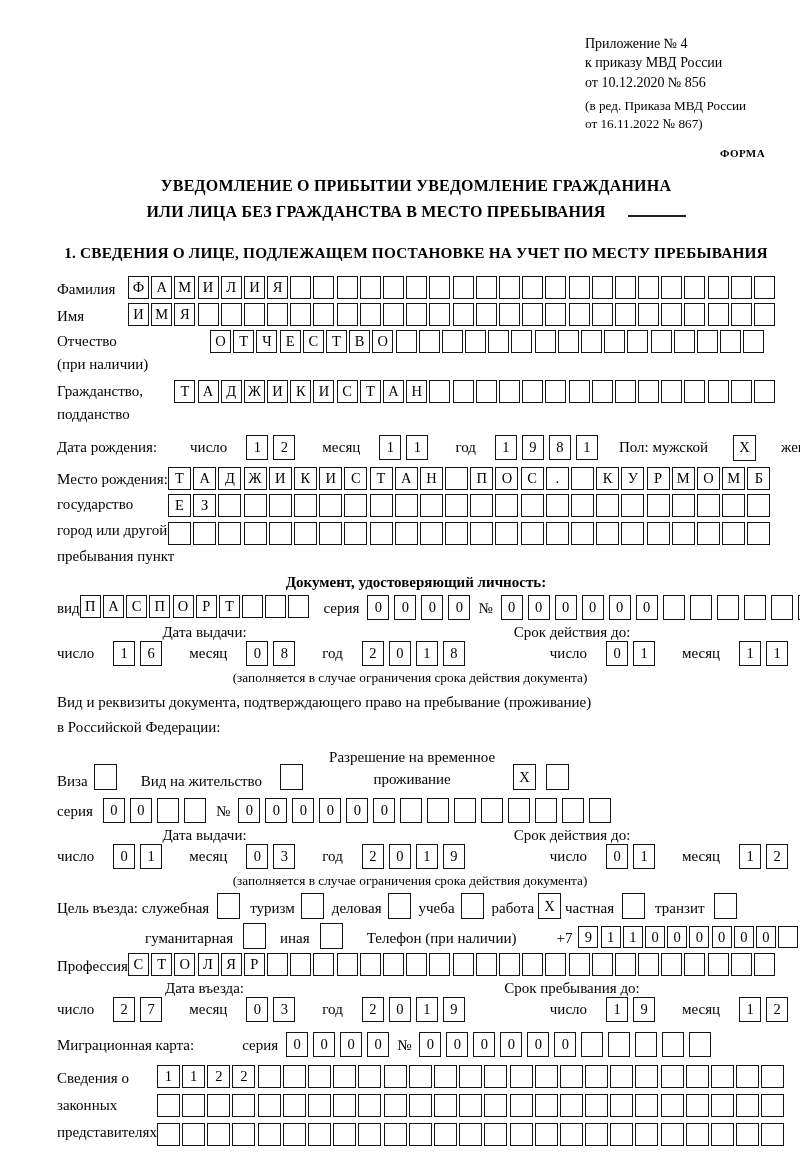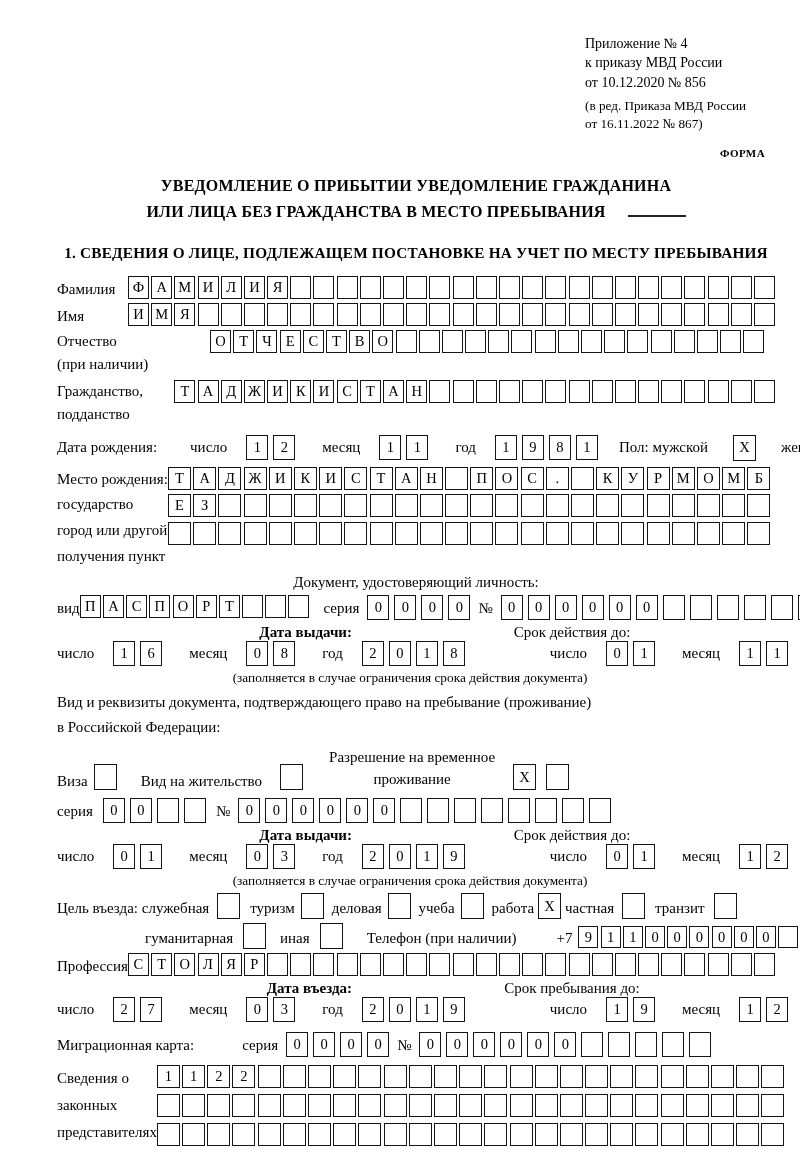--- a/index.html
+++ b/index.html
@@ -47,29 +47,29 @@
   .wide .box { width:23px; }
   .sm   .box { width:20px; height:22px; }
   .dt { column-gap:5px; }
   .dt .box { width:22px; height:25px; }
   .cb .box { width:23px; height:26px; }
 
   .stack { display:flex; flex-direction:column; row-gap:4.5px; }
 
   
   .dates-hdr { display:flex; margin-top:4px; }
-  .dates-hdr .h1 { width:295px; text-align:right; font-size:15px;font-weight:bold; }
+  .dates-hdr .h1 { width:295px; text-align:center; font-size:15px; }
   .dates-hdr .h2 { width:300px; margin-left:70px; text-align:center; font-size:15px; }
   .dg { display:flex; align-items:center;gap:13px; }
   .dg .lbl { padding-top:0; margin-right:6px; }
   .dg .gap { margin-right:14px; }
   .rgap { margin-left:72px; }
   .note { font-size:13.3px; text-align:center; padding-right:12px; margin-top:1px; margin-bottom:4px; }
 
-  .doc-header { text-align:center; font-weight:normal; font-size:15px; margin:3px 0 4px 0; }
+  .doc-header { text-align:center; font-weight:bold; font-size:15px; margin:3px 0 4px 0; }
 
   .plain { font-size:15px; line-height:1.7; }
 
   .cbrow { display:flex; align-items:flex-end; margin-top:6px; margin-bottom:8px; }
   .cbtext { text-align:center; font-size:15px; line-height:1.45; }
   .w180 { width:182px; }
   .w185 { width:185px; }
 
   .purpose .lbl { padding-top:6px; }
 </style>
@@ -260,21 +260,21 @@
     <span class="boxes cb ml10">
         <span class="box"></span>
       </span>
   </div>
 
   <div class="row" style="margin-top:6px;">
     <span class="lbl2 lw-place" style="line-height:1.72;">
       <span style="display:block;white-space:nowrap;">Место рождения:</span>
       <span style="display:block">государство</span>
       <span style="display:block;white-space:nowrap;">город или другой</span>
-      <span style="display:block;white-space:nowrap;">получения пункт</span>
+      <span style="display:block;white-space:nowrap;">пребывания пункт</span>
     </span>
     <span class="stack">
       <span class="boxes wide">
           <span class="box">Т</span>
           <span class="box">А</span>
           <span class="box">Д</span>
           <span class="box">Ж</span>
           <span class="box">И</span>
           <span class="box">К</span>
           <span class="box">И</span>

